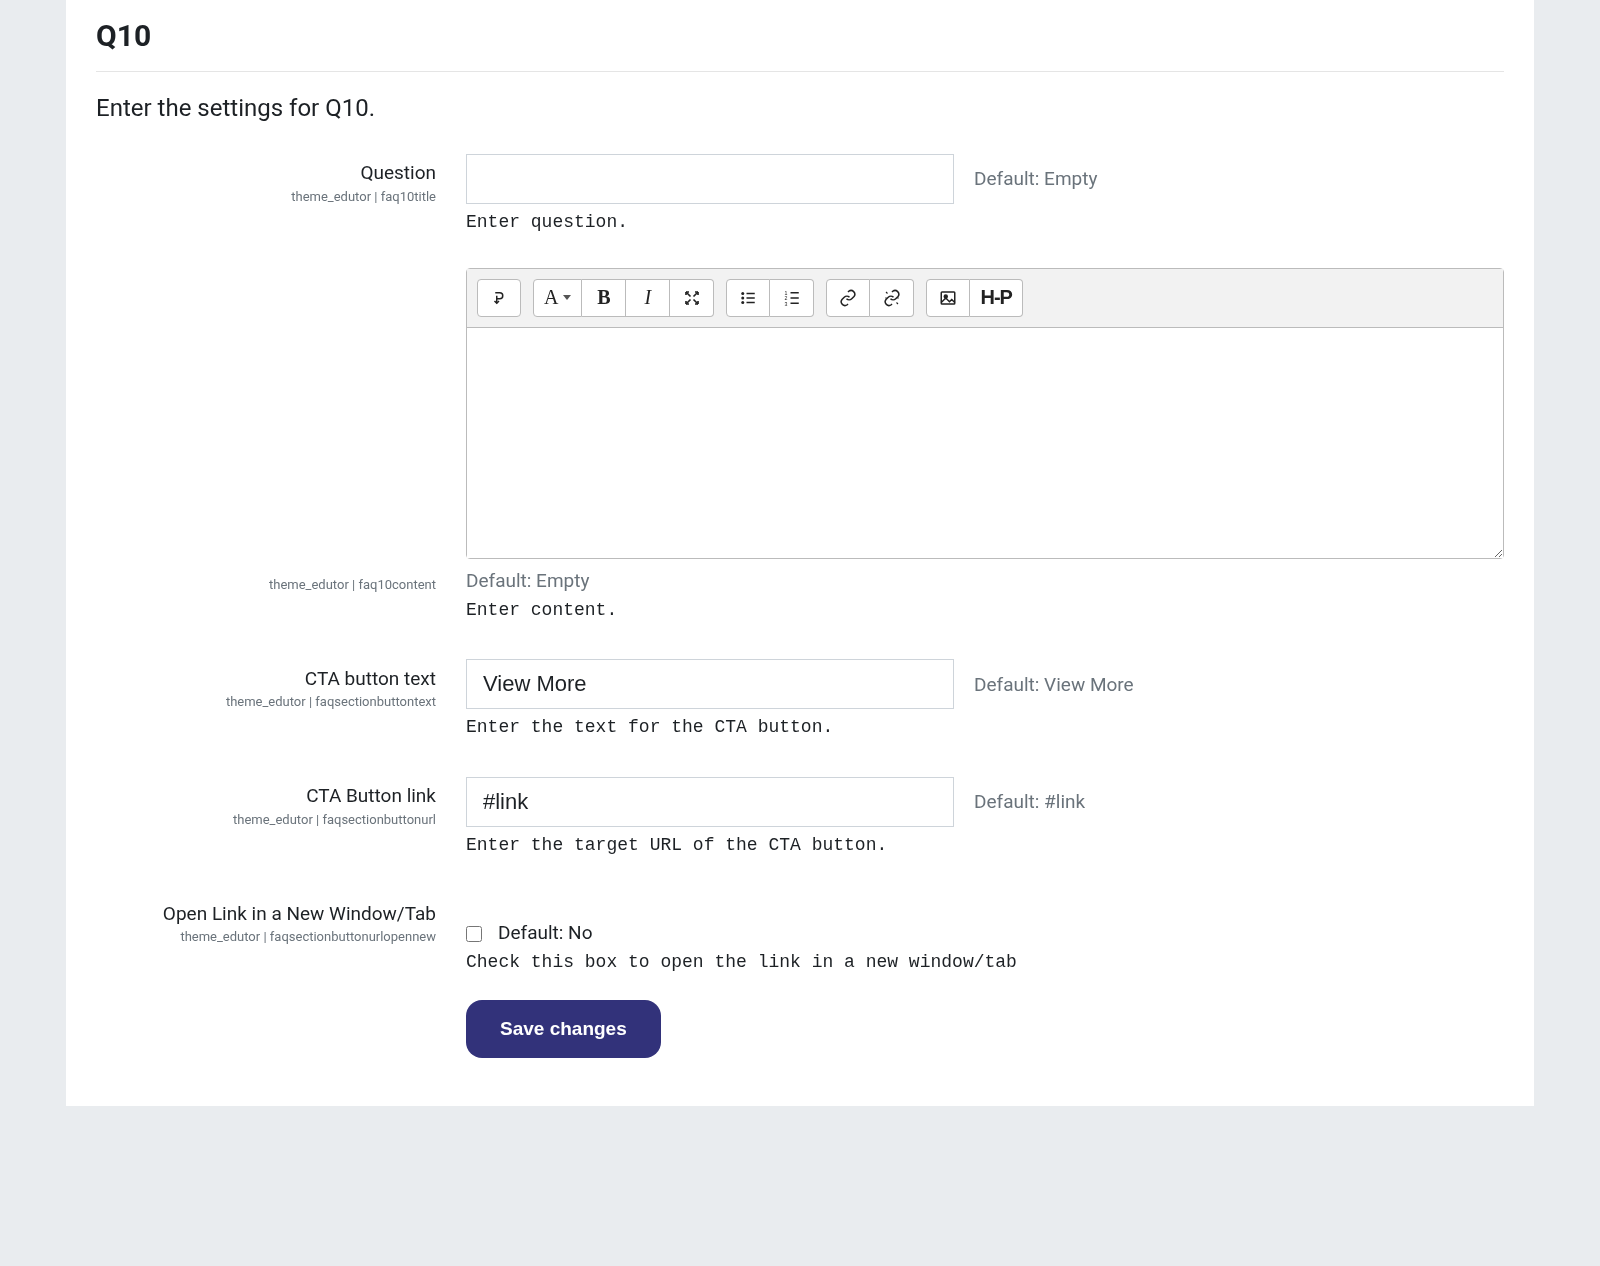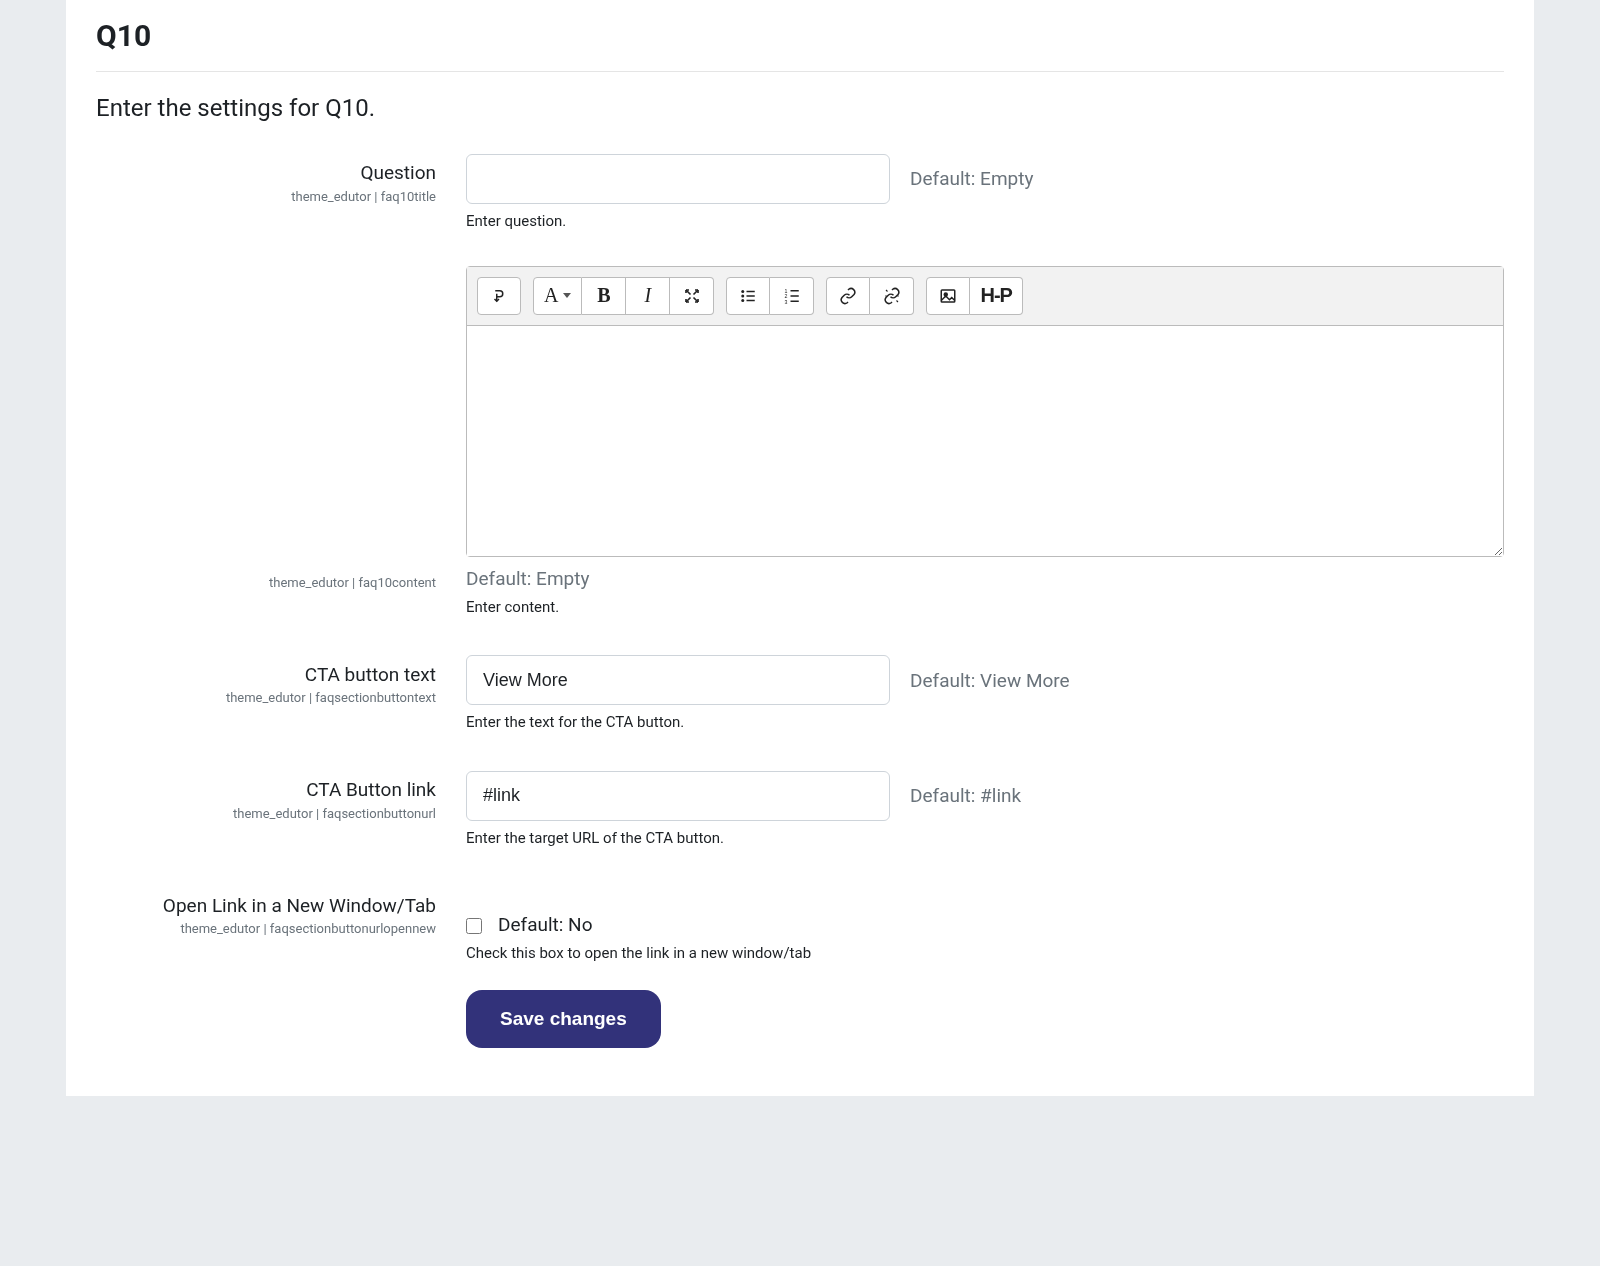--- a/index.html
+++ b/index.html
@@ -54,40 +54,41 @@
     margin-top: 2px;
   }
   .input-col {
     flex: 1;
     display: flex;
     align-items: center;
     gap: 20px;
     flex-wrap: wrap;
   }
   .text-input {
-    width: 424px;
+    width: 488px;
     height: 50px;
     padding: 0 16px;
     border: 1px solid #ced4da;
-    border-radius: 6px;
-    font-size: 18px;
+    border-radius: 0;
+    font-size: 22px;
     color: #1d2125;
   }
   .default-inline {
     font-size: 19px;
     color: #6a737b;
   }
   .help-row {
     display: flex;
     margin-bottom: 36px;
   }
   .help-row .label-col { padding-top: 0; }
   .help-text {
-    font-size: 15px;
-    color: #1d2125;
+    font-size: 18px;
+    color: #1d2125;
+    font-family: Liberation Mono, monospace;
   }
   
   .editor-wrap {
     width: 100%;
     border: 1px solid #bbb;
     border-radius: 4px;
   }
   .editor-toolbar {
     background: #f2f2f2;
     padding: 10px 10px;

